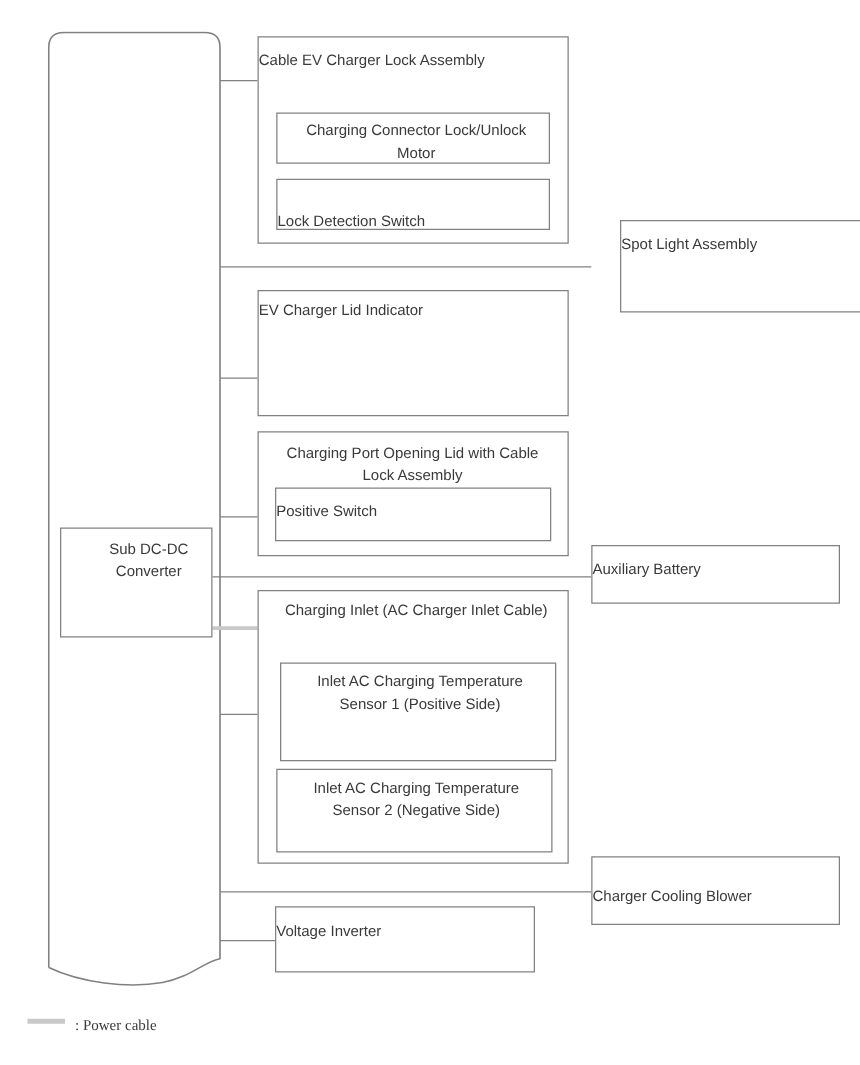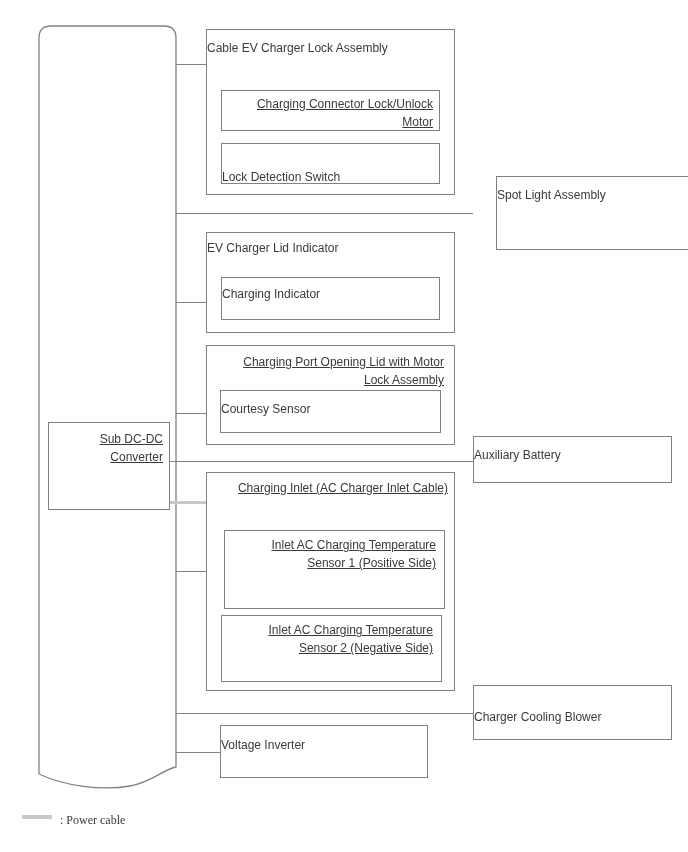--- a/index.html
+++ b/index.html
@@ -13,21 +13,21 @@
     color:#3a3a3a;
     overflow:hidden;
   }
   .box{
     position:absolute;
     border:1px solid #818181;
     background:#ffffff;
     box-sizing:border-box;
   }
   .t-center{padding-top:7px;}
-  .t-left{text-align:right;text-decoration:underline;}
+  .t-left{text-align:center;}
   .hline{position:absolute;height:1px;background:#818181;}
   .powerline{position:absolute;height:3px;background:#c9c9c9;}
   .rootsvg{position:absolute;left:38px;top:25px;}
   .rootlabel{position:absolute;left:52px;top:317px;width:114px;}
   .legend-swatch{position:absolute;left:22px;top:815px;width:30px;height:4px;background:#c9c9c9;}
   .legend-label{position:absolute;left:60px;top:811px;font-family:Liberation Serif, serif;}
 </style>
 </head>
 <body>
 
@@ -58,29 +58,26 @@
   <div class="box t-left" style="left:221px;top:90px;width:219px;height:41px;padding:4px 6px 0 11px;">
     <span>Charging Connector Lock/Unlock Motor</span>
   </div>
   <div class="box t-center" style="left:221px;top:143px;width:219px;height:41px;padding-top:24px;">
     <span>Lock Detection Switch</span>
   </div>
 
   <div class="box" style="left:206px;top:232px;width:249px;height:101px;">
     <div class="t-center" style="padding-top:6px;">EV Charger Lid Indicator</div>
   </div>
-  <div class="box t-center" style="left:221px;top:277px;width:219px;height:43px;padding-top:7px;">
-    <span>Charging Indicator</span>
-  </div>
 
   <div class="box" style="left:206px;top:345px;width:249px;height:100px;">
-    <div class="t-left" style="padding:7px 10px 0 9px;">Charging Port Opening Lid with Motor Lock Assembly</div>
+    <div class="t-left" style="padding:7px 10px 0 9px;">Charging Port Opening Lid with Cable Lock Assembly</div>
   </div>
   <div class="box t-center" style="left:220px;top:390px;width:221px;height:43px;padding-top:9px;">
-    <span>Courtesy Sensor</span>
+    <span>Positive Switch</span>
   </div>
 
   <div class="box" style="left:206px;top:472px;width:249px;height:219px;">
     <div class="t-left" style="padding:6px 6px 0 11px;">Charging Inlet (AC Charger Inlet Cable)</div>
   </div>
   <div class="box t-left" style="left:224px;top:530px;width:221px;height:79px;padding:5px 8px 0 11px;">
     <span>Inlet AC Charging Temperature Sensor 1 (Positive Side)</span>
   </div>
   <div class="box t-left" style="left:221px;top:615px;width:221px;height:67px;padding:5px 8px 0 11px;">
     <span>Inlet AC Charging Temperature Sensor 2 (Negative Side)</span>

